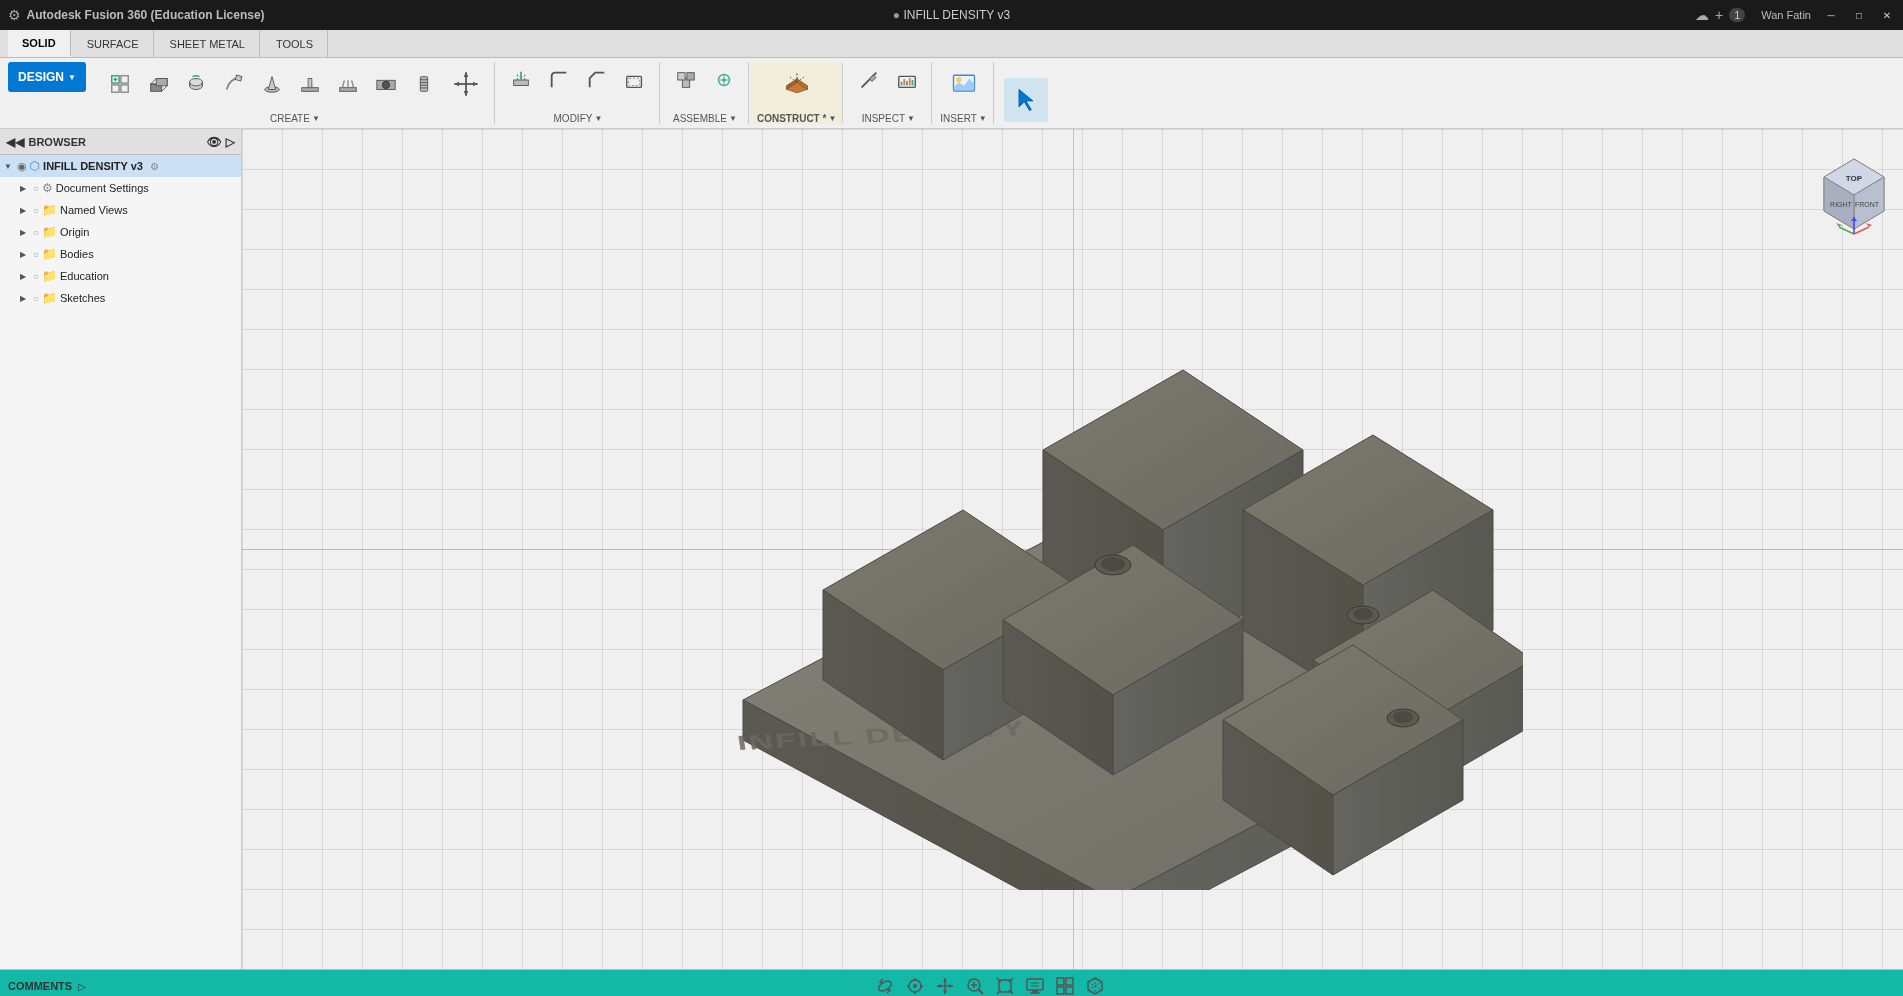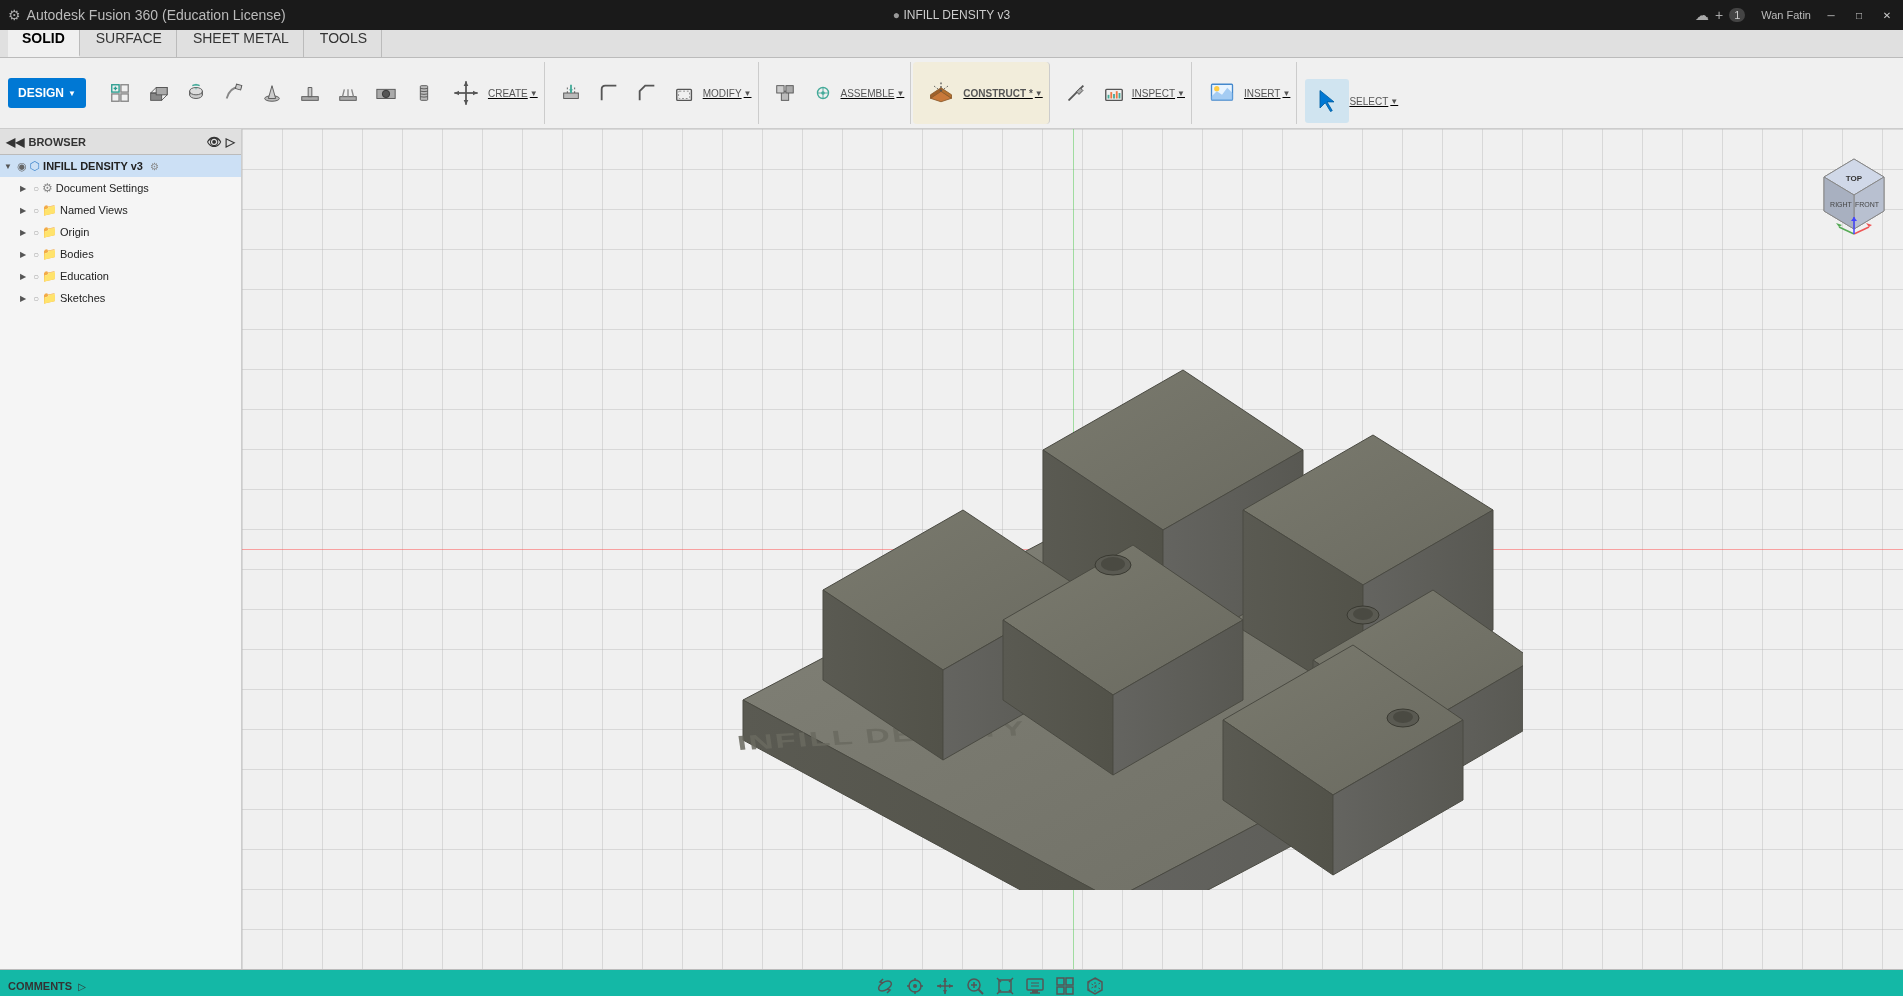--- a/index.html
+++ b/index.html
@@ -46,36 +46,37 @@
       height: 28px;
       background: #e0e0e0;
       border-bottom: 1px solid #bbb;
       padding-left: 8px;
       gap: 2px;
     }
     .tab {
       height: 100%;
       padding: 0 14px;
       display: flex;
-      font-size: 14px;
+      align-items: center;
+      font-size: 11px;
       cursor: pointer;
       color: #333;
       border-right: 1px solid #bbb;
     }
     .tab.active {
       background: #f0f0f0;
       font-weight: 600;
       border-bottom: 2px solid #f0f0f0;
       color: #000;
     }
 
     
     #main-toolbar {
       display: flex;
-      align-items: center;
+      align-items: flex-start;
       height: 70px;
       padding: 4px 8px;
       gap: 2px;
       background: #f0f0f0;
     }
 
     .design-btn {
       display: flex;
       align-items: center;
       gap: 4px;
@@ -86,27 +87,26 @@
       font-size: 12px;
       font-weight: 600;
       cursor: pointer;
       height: 30px;
       margin-right: 8px;
     }
     .design-btn .arrow { font-size: 8px; }
 
     .toolbar-group {
       display: flex;
-      flex-direction: row;
+      flex-direction: column;
       align-items: center;
       border-right: 1px solid #ccc;
       padding: 0 6px;
       height: 62px;
       justify-content: space-between;
-      text-decoration: underline;
     }
     .toolbar-group .group-btns {
       display: flex;
       gap: 2px;
       align-items: center;
     }
     .toolbar-group .group-label {
       font-size: 10px;
       color: #555;
       text-align: center;
@@ -283,21 +283,21 @@
       width: 28px;
       height: 28px;
     }
   </style>
 </head>
 <body>
 
 <div id="title-bar">
   <div class="left">
     <span style="font-size:14px; color:#aaa;">⚙</span>
-    <span style="font-size:14px; color:#bbb;">Autodesk Fusion 360 (Education License)</span>
+    <span style="font-size:12px; color:#bbb;font-weight:bold;">Autodesk Fusion 360 (Education License)</span>
   </div>
   <div class="center">
     <span style="font-size:12px; color:#999;">● </span>
     <span style="font-size:12px;">INFILL DENSITY v3</span>
   </div>
   <div class="right">
     <div id="cloud-icons">
       <span class="cloud-icon">☁</span>
       <span style="font-size:14px; color:#aaa; cursor:pointer;">+</span>
       <span style="font-size:11px; background:#444; padding:1px 5px; border-radius:10px; color:#ccc;">1</span>

